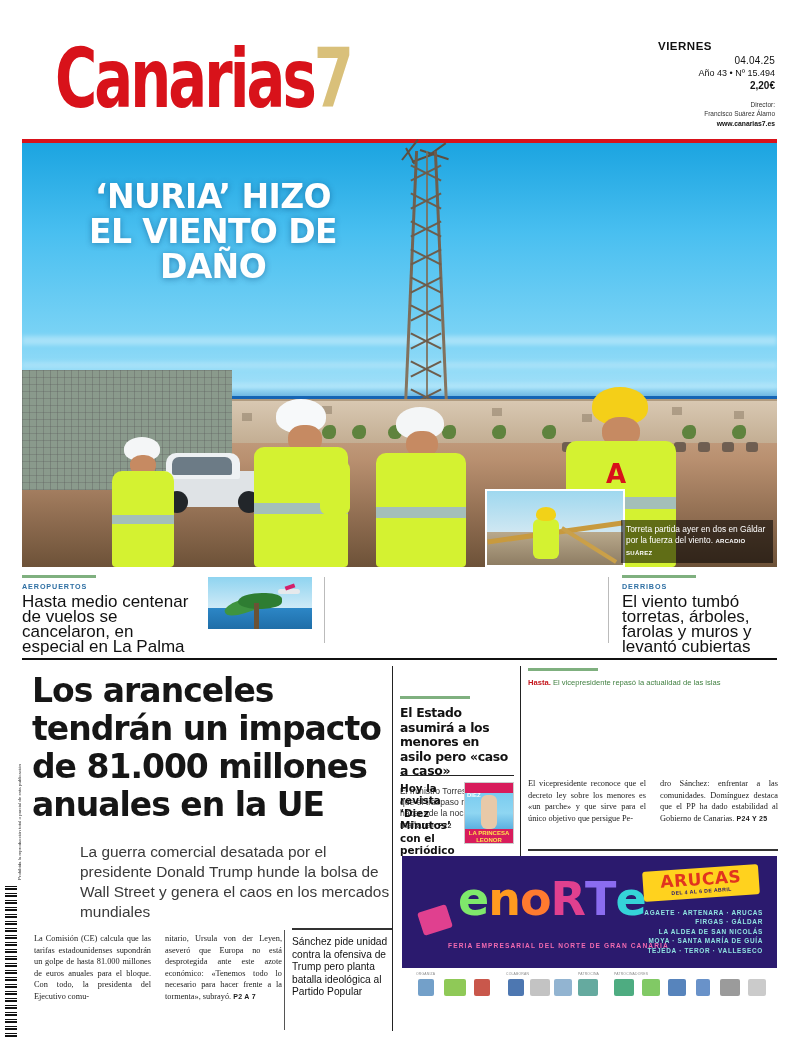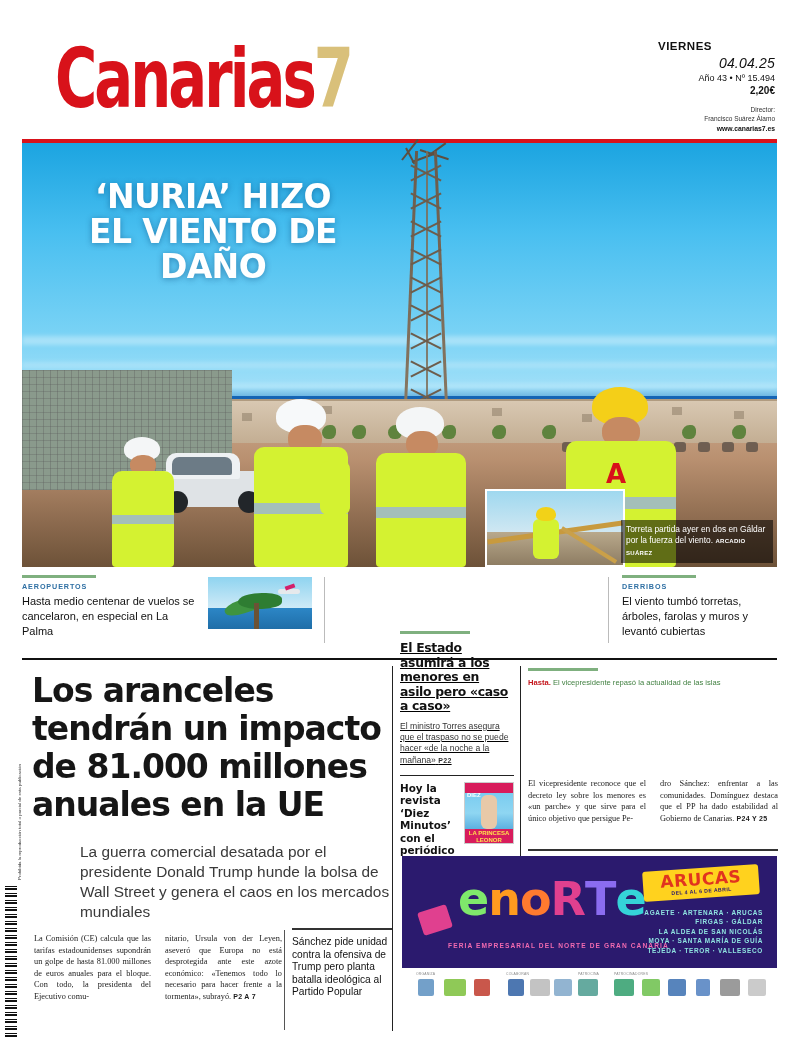--- a/index.html
+++ b/index.html
@@ -22,21 +22,21 @@
   }
   .logo-seven {
     color:#d9c07a; font-family:"DejaVu Sans", sans-serif;
     font-weight:bold;
   }
   .masthead-info {
     position:absolute; right:24px; top:40px; width:180px;
     text-align:right; color:#111;
   }
   .mi-day { font-size:11.5px; font-weight:bold; letter-spacing:0.5px;text-align:center; }
-  .mi-date { font-size:14px; margin-top:3px; letter-spacing:0.2px;font-style:italic;}
+  .mi-date { font-size:10px; margin-top:3px; letter-spacing:0.2px;}
   .mi-year { font-size:9px; margin-top:2px; }
   .mi-price { font-size:10px; margin-top:2px; font-weight:600;}
   .mi-dir { font-size:6.5px; margin-top:9px; color:#333; line-height:1.45;}
   .mi-web { font-size:6.8px; font-weight:bold; color:#111;}
 
   
   .hero {
     position:absolute; left:22px; top:139px; width:755px; height:428px;
     overflow:hidden;
     background: linear-gradient(#1aa3e0 0%, #49bff0 22%, #78d2f5 45%, #9fdff8 58%, #2a7fc4 63%, #0f5ea8 72%, #0a4f92 100%);
@@ -129,21 +129,21 @@
   .inset-photo .w1{position:absolute;left:46px;bottom:6px;width:26px;height:40px;background:#d4f231;border-radius:6px;}
   .inset-photo .h1{position:absolute;left:49px;bottom:44px;width:20px;height:14px;background:#f2d218;border-radius:50% 50% 40% 40%;}
   .inset-photo .beam{position:absolute;left:0;bottom:30px;width:100%;height:5px;background:#c89a3e;transform:rotate(-8deg);}
   .inset-photo .beam2{position:absolute;left:70px;bottom:18px;width:64px;height:4px;background:#caa049;transform:rotate(32deg);}
 
   
   .subrow { position:absolute; left:22px; top:575px; width:755px; height:72px; }
   .sub { position:absolute; top:0; height:72px; }
   .sub:before{content:"";position:absolute;left:0;top:0;width:74px;height:2.5px;background:#7fb07f;}
   .sub .kicker{position:absolute;top:7px;left:0;font-size:7.2px;font-weight:bold;letter-spacing:.9px;color:#2e6fa3;}
-  .sub .txt{position:absolute;top:19px;left:0;font-size:11px;line-height:15px;color:#111;font-weight:400;}
+  .sub .txt{position:absolute;top:19px;left:0;font-size:17px;line-height:15px;color:#111;font-weight:400;}
   .sub .thumb{position:absolute;top:2px;right:0;width:104px;height:52px;overflow:hidden;}
   .vline{position:absolute;top:2px;width:1px;height:66px;background:#bbb;}
   .t-palm{background:linear-gradient(#8fd4f0 0%,#cfeaf7 60%,#2c86c6 60%,#1f6ea8 100%);}
   .t-palm .trunk{position:absolute;left:46px;bottom:0;width:5px;height:26px;background:#6b5235;}
   .t-palm .frond{position:absolute;left:30px;bottom:20px;width:44px;height:16px;background:#2e7d32;border-radius:60% 40% 50% 50%;}
   .t-palm .frond2{position:absolute;left:16px;bottom:16px;width:40px;height:14px;background:#3f9440;border-radius:50% 60% 40% 50%;transform:rotate(-18deg);}
   .t-palm .plane{position:absolute;right:12px;top:12px;width:22px;height:5px;background:#e6e9ec;border-radius:3px;}
   .t-palm .plane:after{content:"";position:absolute;left:7px;top:-4px;width:10px;height:4px;background:#d41f6a;transform:rotate(-20deg);}
   .t-scaf{background:linear-gradient(#e9eef1,#c9d3d8);}
   .t-scaf i{position:absolute;background:#e8a020;}
@@ -166,21 +166,21 @@
     display:flex; gap:14px; }
   .lead-cols .col { width:117px; font-family:"Liberation Serif", serif;
     font-size:8.3px; line-height:11.6px; color:#1a1a1a; text-align:justify; }
   .pg { font-family:"Liberation Sans", sans-serif; font-weight:bold; font-size:7px; letter-spacing:.3px;}
 
   .vsep1{position:absolute;left:392px;top:666px;width:1px;height:365px;background:#222;}
   .vsep2{position:absolute;left:520px;top:666px;width:1px;height:190px;background:#222;}
   .vsep3{position:absolute;left:284px;top:930px;width:1px;height:100px;background:#555;}
 
   
-  .mid { position:absolute; left:400px; top:635px; width:114px;text-decoration:underline; }
+  .mid { position:absolute; left:400px; top:700px; width:114px; }
   .mid:before{content:"";position:absolute;left:0;top:-4px;width:70px;height:3px;background:#7fb07f;}
   .mid h2{font-family:"DejaVu Sans",sans-serif;font-weight:bold;font-size:12.4px;line-height:14.5px;color:#111;letter-spacing:-.3px;margin-top:6px;}
   .mid p{margin-top:7px;font-size:8.6px;line-height:11.4px;color:#333;}
   .mid-rule{position:absolute;left:400px;top:775px;width:114px;height:1px;background:#222;}
   .promo{position:absolute;left:400px;top:782px;width:114px;height:62px;}
   .promo h3{font-family:"DejaVu Sans",sans-serif;font-weight:bold;font-size:10.4px;line-height:12.4px;color:#111;width:58px;}
   .promo .mag{position:absolute;right:0;top:0;width:50px;height:62px;
     background:linear-gradient(#6fc6ef 0%,#8fd6f2 50%,#2f8fd0 100%);border:1px solid #ccc;overflow:hidden;}
   .promo .mag .band{position:absolute;left:0;top:0;width:100%;height:10px;background:#d81c5c;}
   .promo .mag .band b{color:#fff;font-size:6px;padding-left:2px;}

